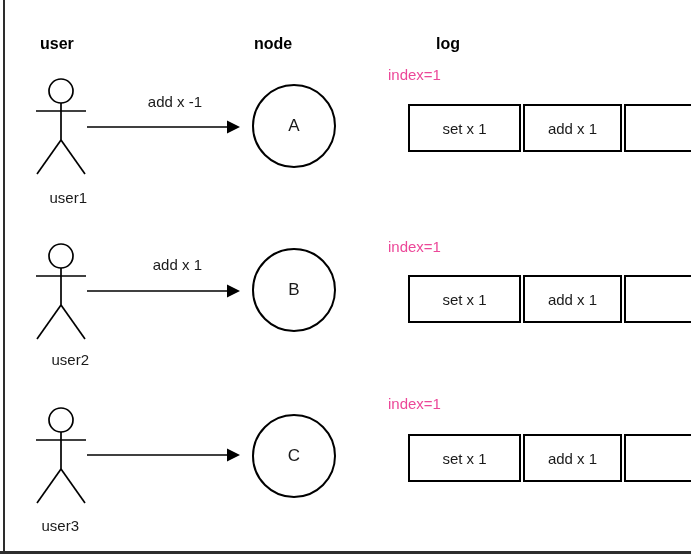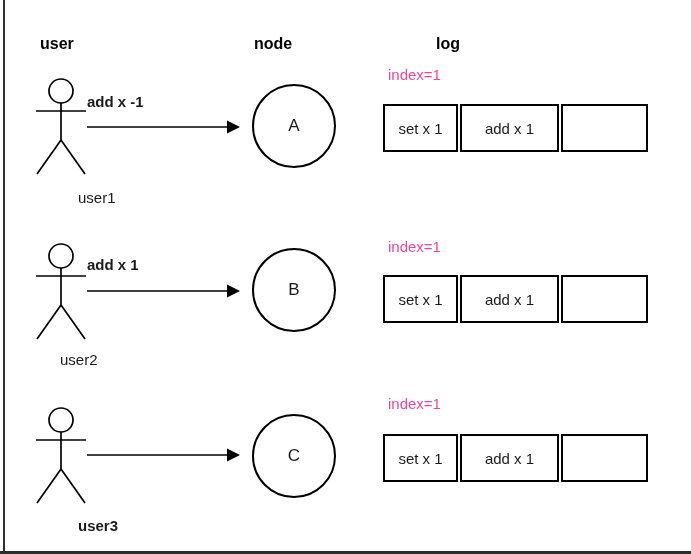--- a/index.html
+++ b/index.html
@@ -10,38 +10,38 @@
     overflow: hidden;
     font-family: "Liberation Sans", sans-serif;
     color: #1a1a1a;
   }
   .edge-left  { position: absolute; left: 3px; top: 0; width: 2px; height: 554px; background: #2d2d2d; }
   .edge-bottom{ position: absolute; left: 0; top: 551px; width: 691px; height: 3px; background: #2d2d2d; }
   .col-header { position: absolute; font-size: 16px; font-weight: bold; color: #000000; white-space: nowrap; }
   .plain-label { position: absolute; font-size: 15px; color: #ec4899; white-space: nowrap; line-height: 18px; }
   .actor-box { position: absolute; width: 52px; height: 98px; }
   .actor-box svg { display: block; }
-  .actor-name { position: absolute; width: 52px; text-align: left; font-size: 15px; line-height: 18px; color: #1a1a1a; margin-left: 43px; }
-  .msg-label { position: absolute; left: 87px; width: 115px; text-align: left; font-size: 15px; line-height: 18px; color: #1a1a1a; white-space: nowrap; font-weight: bold; }
+  .actor-name { position: absolute; width: 52px; text-align: right; font-size: 15px; line-height: 18px; color: #1a1a1a; }
+  .msg-label { position: absolute; left: 87px; width: 115px; text-align: right; font-size: 15px; line-height: 18px; color: #1a1a1a; white-space: nowrap; }
   .arrow-box { position: absolute; left: 87px; width: 153px; height: 16px; }
   .node-circle {
     position: absolute; width: 84px; height: 84px;
     border: 2px solid #000000; border-radius: 50%;
     box-sizing: border-box; background: #ffffff;
     display: flex; align-items: center; justify-content: center;
     font-size: 17px; color: #1a1a1a;
   }
   .log-table { position: absolute; left: 383px; display: flex; gap: 2px; }
   .log-cell {
     height: 48px; box-sizing: border-box;
     border: 2px solid #000000; background: #ffffff;
     display: flex; align-items: center; justify-content: center;
     font-size: 15px; color: #1a1a1a; white-space: nowrap;
   }
-  .log-cell.c1 { width: 75px; }
+  .log-cell.c1 { width: 113px; margin-left: 25px; }
   .log-cell.c2 { width: 99px; }
   .log-cell.c3 { width: 87px; }
 </style>
 </head>
 <body>
 
 <div class="canvas">
 
   <div class="edge-left"></div>
   <div class="edge-bottom"></div>
@@ -79,21 +79,21 @@
 
   <div class="actor-box" style="left:35px; top:243px;">
     <svg width="52" height="98" viewBox="0 0 52 98">
       <circle cx="26" cy="13" r="12" fill="none" stroke="#000" stroke-width="1.7"></circle>
       <line x1="26" y1="25" x2="26" y2="62" stroke="#000" stroke-width="1.7"></line>
       <line x1="1" y1="33" x2="51" y2="33" stroke="#000" stroke-width="1.7"></line>
       <line x1="26" y1="62" x2="2" y2="96" stroke="#000" stroke-width="1.7"></line>
       <line x1="26" y1="62" x2="50" y2="96" stroke="#000" stroke-width="1.7"></line>
     </svg>
   </div>
-  <div class="actor-name" style="left:17px; top:351px;">user2</div>
+  <div class="actor-name" style="left:37px; top:351px;">user2</div>
   <div class="msg-label" style="top:256px;">add x 1</div>
   <div class="arrow-box" style="top:283px;">
     <svg width="153" height="16" viewBox="0 0 153 16">
       <line x1="0" y1="8" x2="141" y2="8" stroke="#000" stroke-width="1.7"></line>
       <polygon points="140,1.5 153,8 140,14.5" fill="#000"></polygon>
     </svg>
   </div>
   <div class="node-circle" style="left:252px; top:248px;">
     <span>B</span>
   </div>
@@ -106,21 +106,21 @@
 
   <div class="actor-box" style="left:35px; top:407px;">
     <svg width="52" height="98" viewBox="0 0 52 98">
       <circle cx="26" cy="13" r="12" fill="none" stroke="#000" stroke-width="1.7"></circle>
       <line x1="26" y1="25" x2="26" y2="62" stroke="#000" stroke-width="1.7"></line>
       <line x1="1" y1="33" x2="51" y2="33" stroke="#000" stroke-width="1.7"></line>
       <line x1="26" y1="62" x2="2" y2="96" stroke="#000" stroke-width="1.7"></line>
       <line x1="26" y1="62" x2="50" y2="96" stroke="#000" stroke-width="1.7"></line>
     </svg>
   </div>
-  <div class="actor-name" style="left:35px; top:517px;font-weight:bold;">user3</div>
+  <div class="actor-name" style="left:27px; top:517px;">user3</div>
   <div class="arrow-box" style="top:447px;">
     <svg width="153" height="16" viewBox="0 0 153 16">
       <line x1="0" y1="8" x2="141" y2="8" stroke="#000" stroke-width="1.7"></line>
       <polygon points="140,1.5 153,8 140,14.5" fill="#000"></polygon>
     </svg>
   </div>
   <div class="node-circle" style="left:252px; top:414px;">
     <span>C</span>
   </div>
   <div class="plain-label" style="left:388px; top:395px;">index=1</div>

